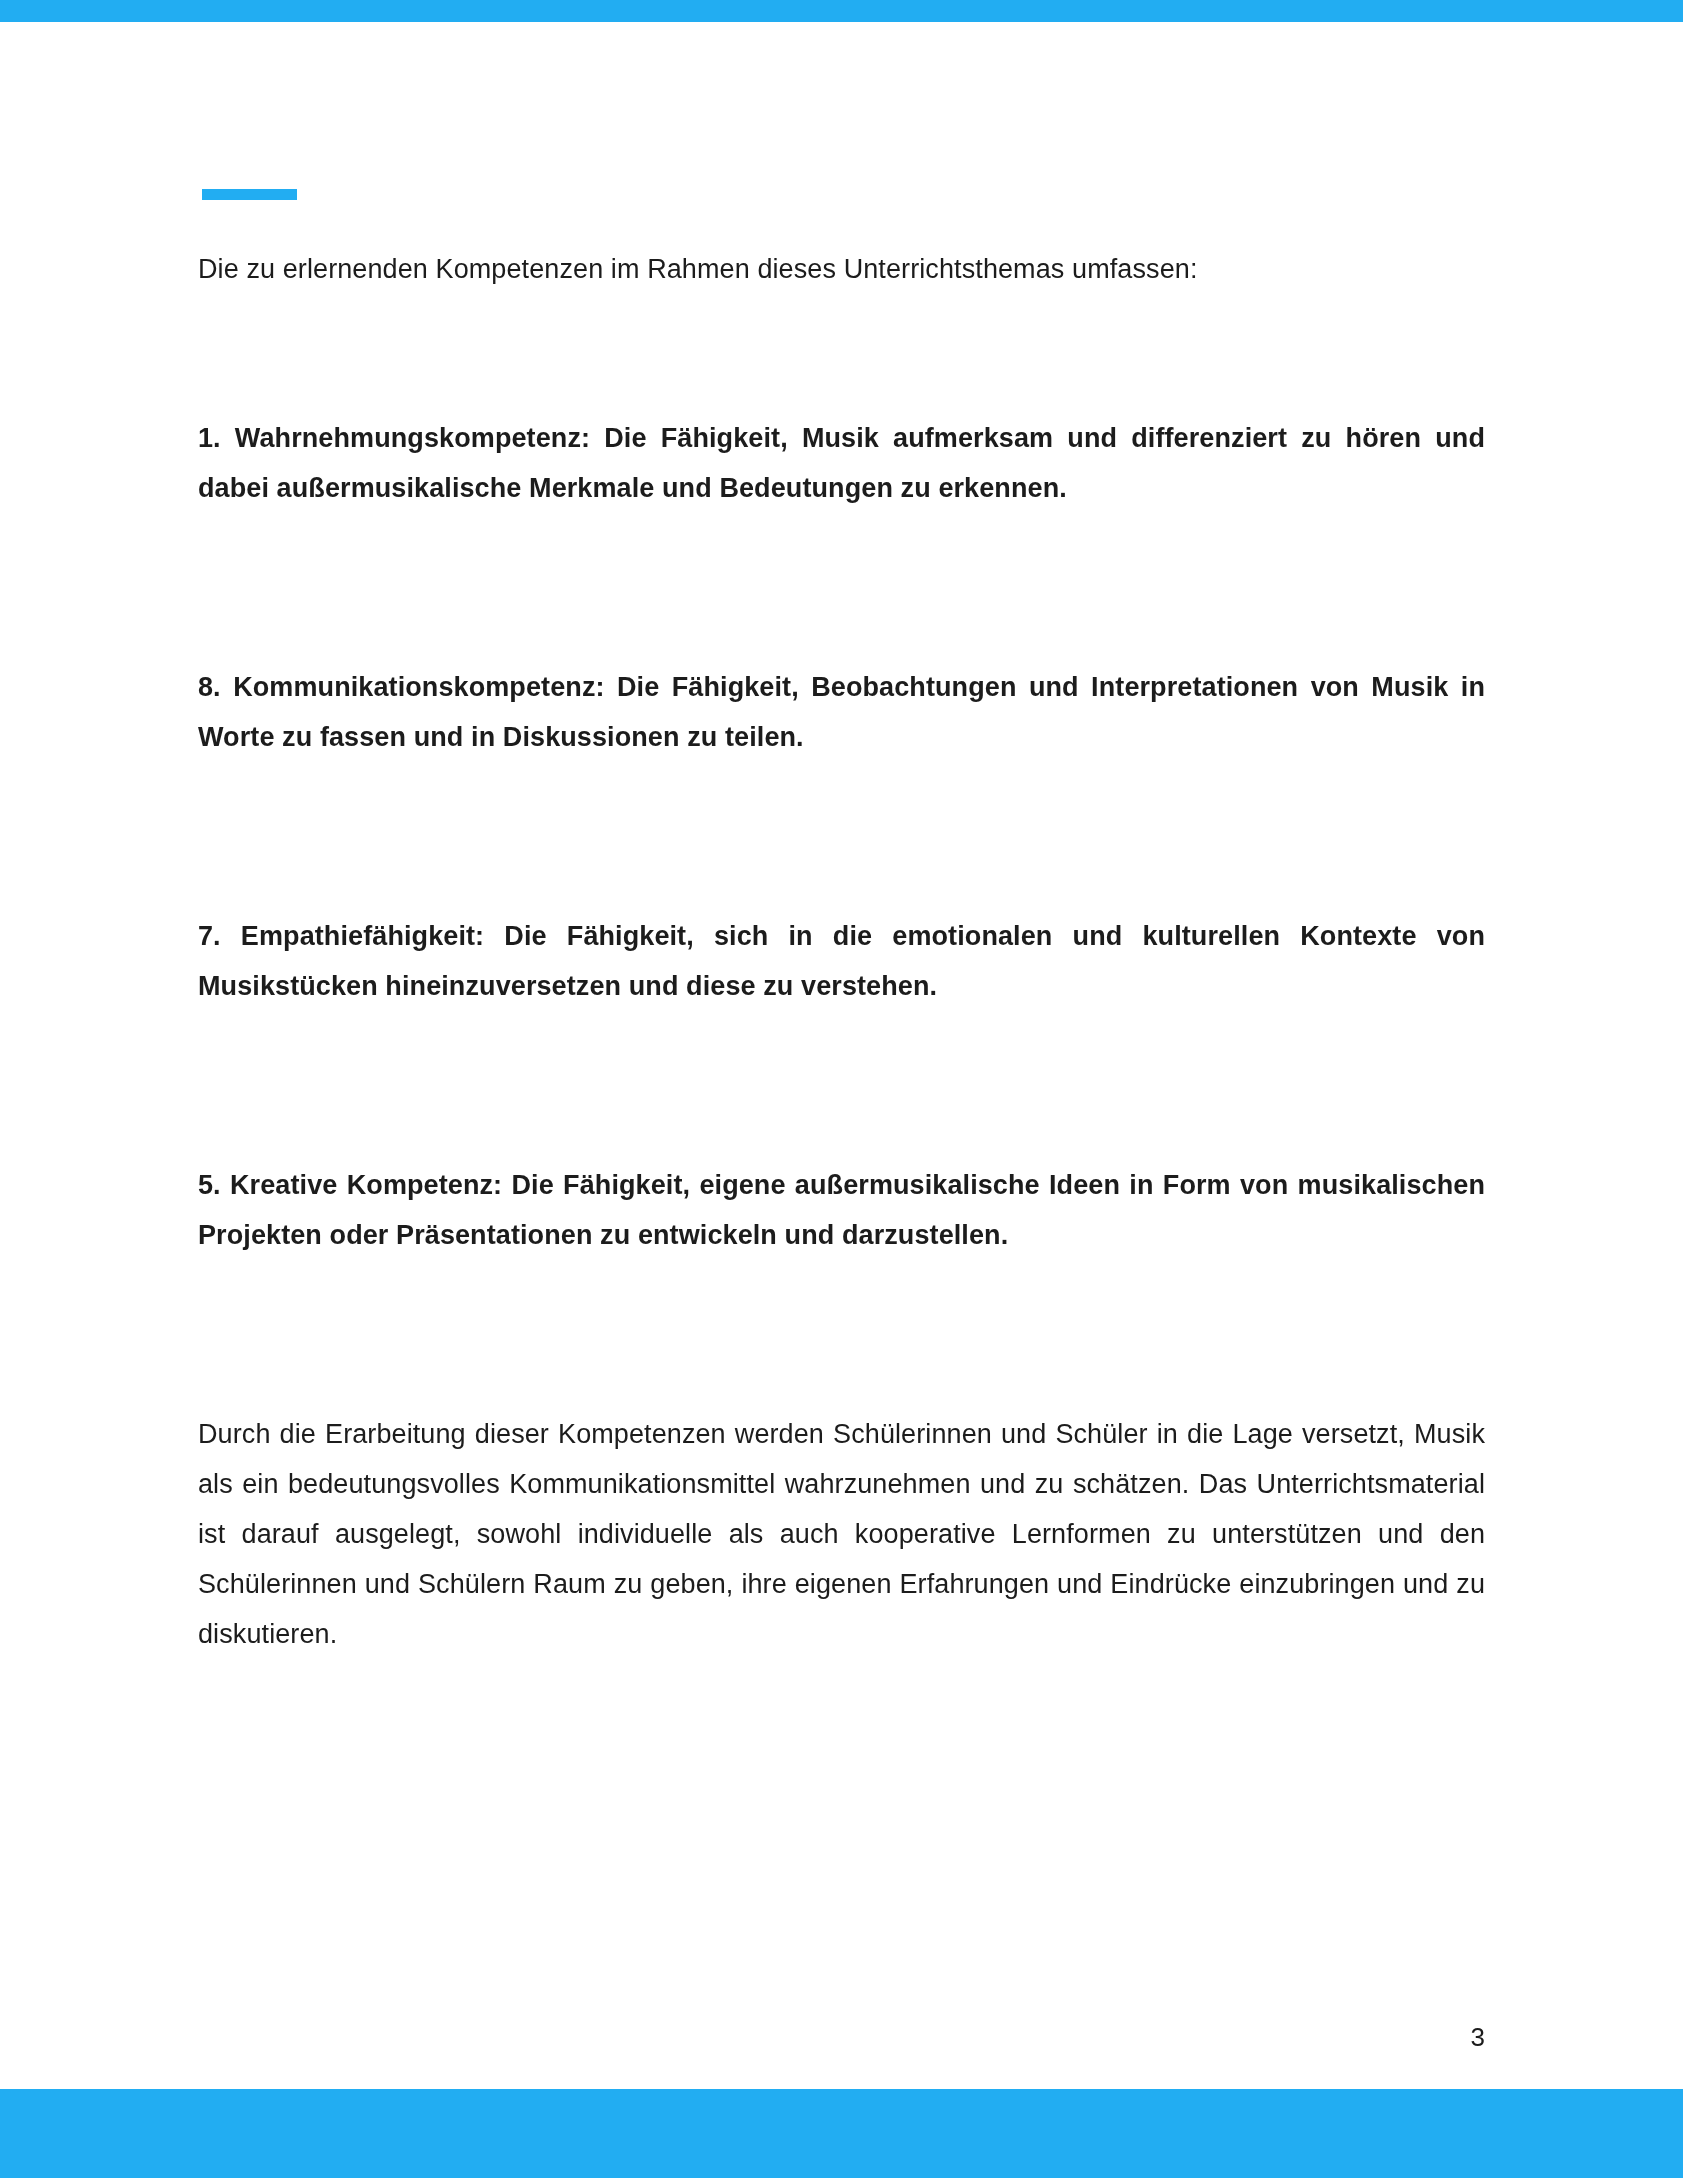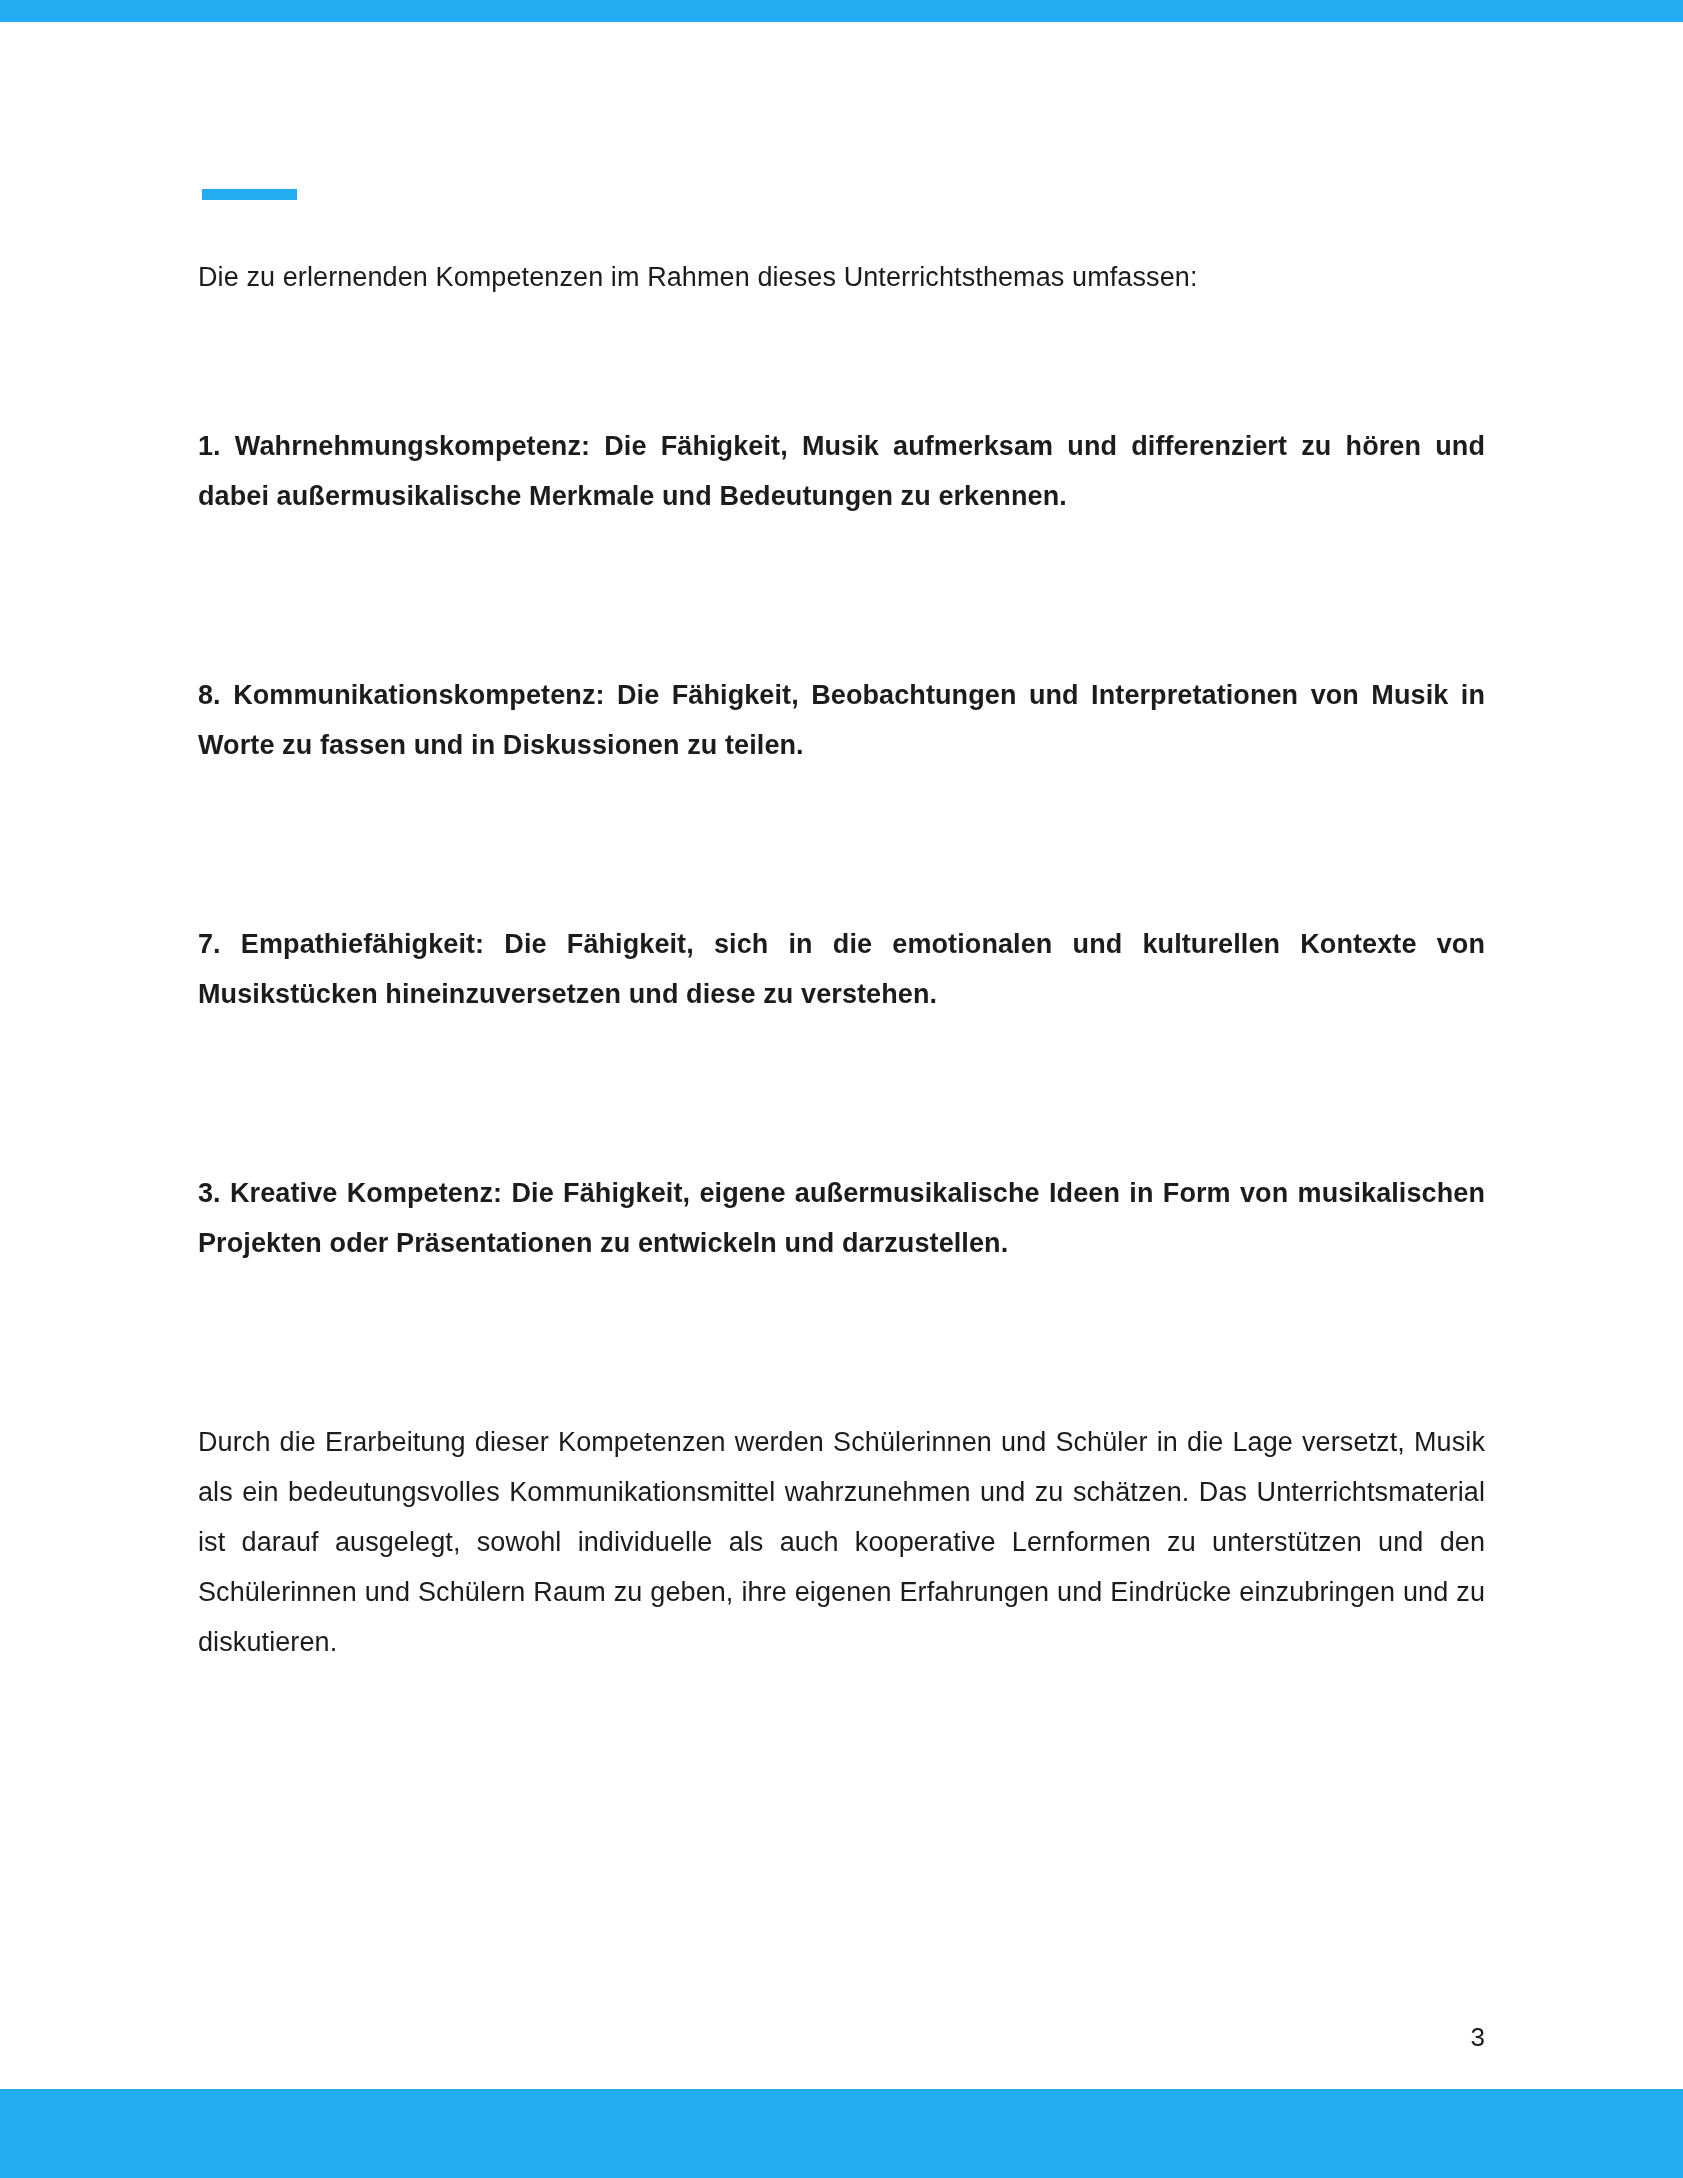--- a/index.html
+++ b/index.html
@@ -46,21 +46,21 @@
     top: 189px;
     width: 95px;
     height: 11px;
     background: #22adf2;
   }
 
   
   .content {
     position: absolute;
     left: 198px;
-    top: 252px;
+    top: 244px;
     width: 1287px;
   }
 
   .para {
     font-size: 27px;
     line-height: 50px;
     color: #1c1c1c;
     text-align: justify;
     text-justify: inter-word;
     letter-spacing: 0.1px;
@@ -96,21 +96,21 @@
 
     <p class="para intro">Die zu erlernenden Kompetenzen im Rahmen dieses Unterrichtsthemas umfassen:</p>
 
     <p class="para item">1. Wahrnehmungskompetenz: Die Fähigkeit, Musik aufmerksam und differenziert zu hören und dabei außermusikalische Merkmale und Bedeutungen zu erkennen.</p>
 
 
     <p class="para item">8. Kommunikationskompetenz: Die Fähigkeit, Beobachtungen und Interpretationen von Musik in Worte zu fassen und in Diskussionen zu teilen.</p>
 
     <p class="para item">7. Empathiefähigkeit: Die Fähigkeit, sich in die emotionalen und kulturellen Kontexte von Musikstücken hineinzuversetzen und diese zu verstehen.</p>
 
-    <p class="para item">3. Kreative Kompetenz: Die Fähigkeit, eigene außermusikalische Ideen in Form von musikalischen Projekten oder Präsentationen zu entwickeln und darzustellen.</p>
+    <p class="para item">5. Kreative Kompetenz: Die Fähigkeit, eigene außermusikalische Ideen in Form von musikalischen Projekten oder Präsentationen zu entwickeln und darzustellen.</p>
 
     <p class="para closing">Durch die Erarbeitung dieser Kompetenzen werden Schülerinnen und Schüler in die Lage versetzt, Musik als ein bedeutungsvolles Kommunikationsmittel wahrzunehmen und zu schätzen. Das Unterrichtsmaterial ist darauf ausgelegt, sowohl individuelle als auch kooperative Lernformen zu unterstützen und den Schülerinnen und Schülern Raum zu geben, ihre eigenen Erfahrungen und Eindrücke einzubringen und zu diskutieren.</p>
 
   </div>
 
   <div class="page-number">3</div>
 
   <div class="bottom-bar"></div>
 
 </div>

